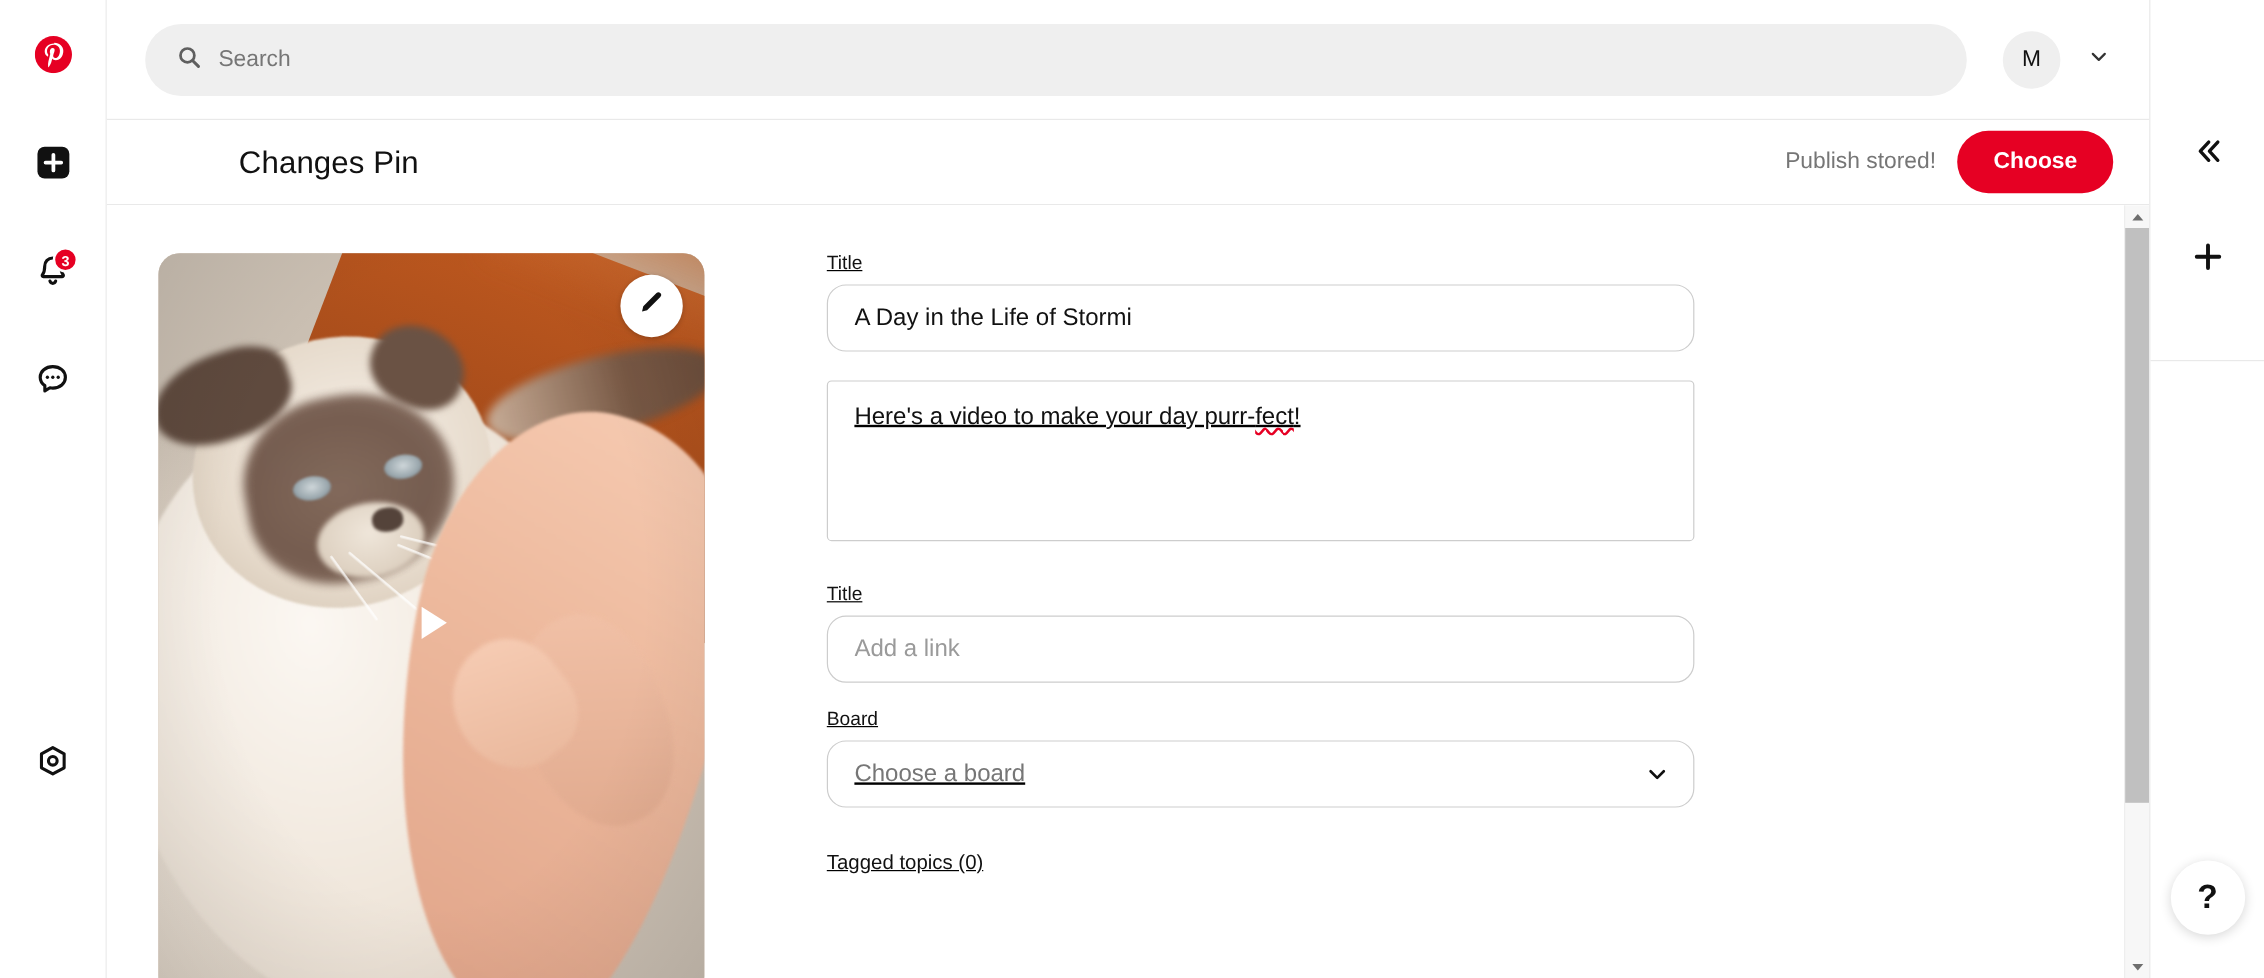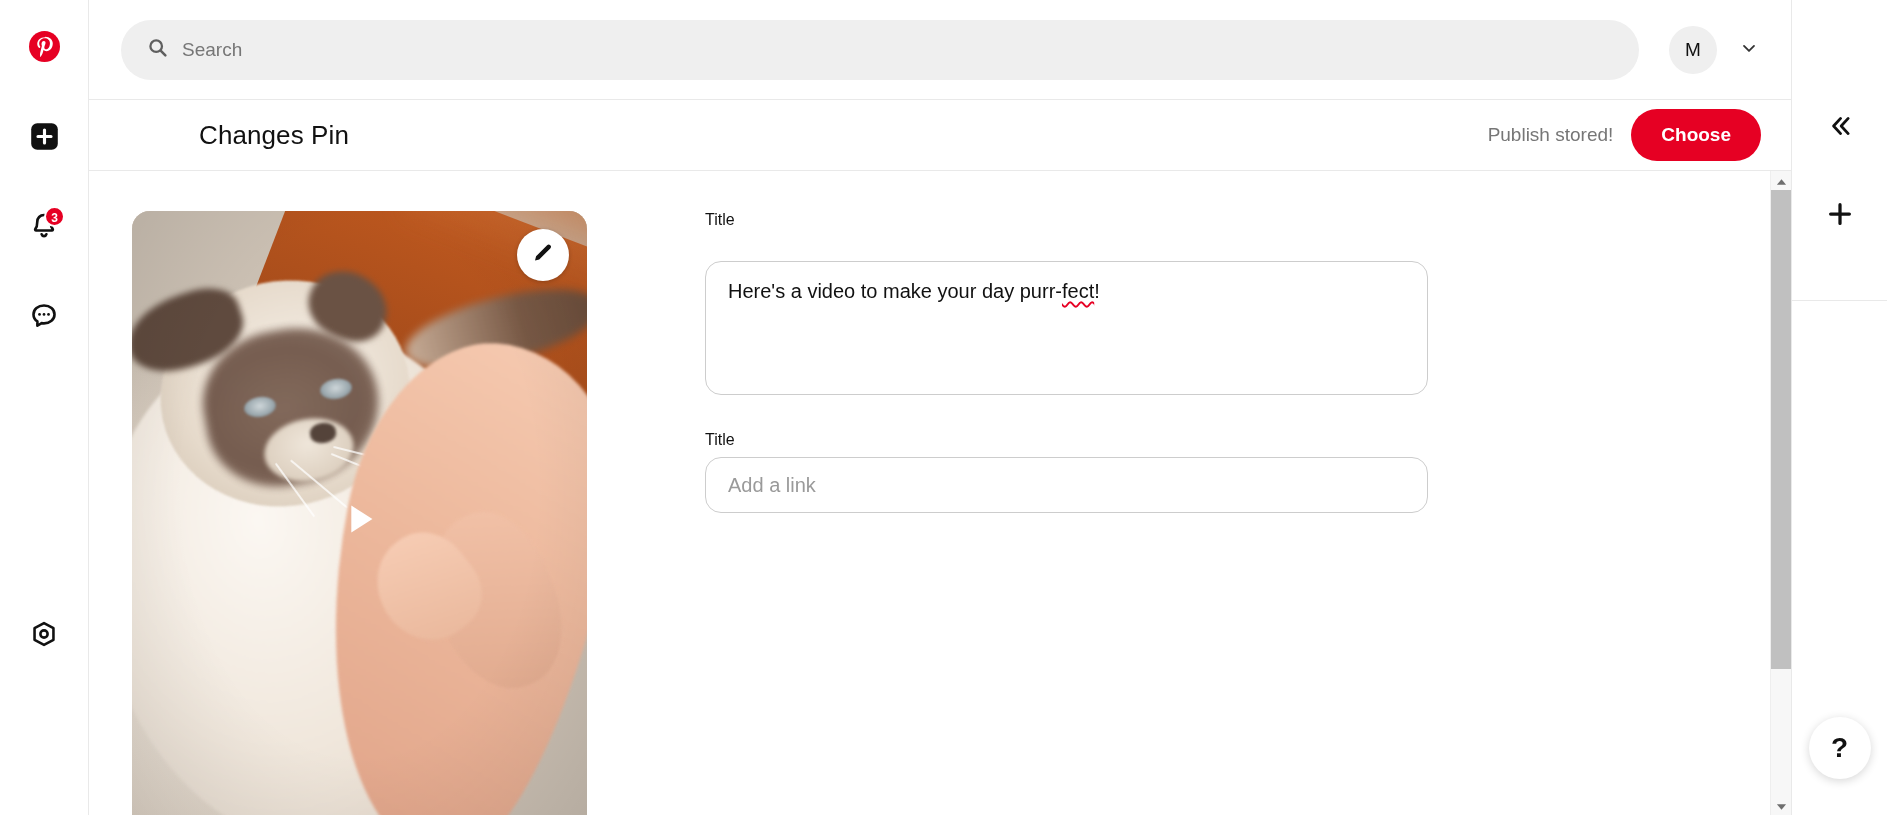--- a/index.html
+++ b/index.html
@@ -182,22 +182,23 @@
     flex: 1 1 auto;
     display: flex;
     overflow: hidden;
     position: relative;
     background: #ffffff;
   }
   .content-inner {
     flex: 1 1 auto;
     display: flex;
     padding: 40px 0 0 0;
-    gap: 16px;
+    gap: 0;
     min-width: 0;
+    text-decoration: underline;
   }
 
   
   .media-col {
     flex: 0 0 540px;
     display: flex;
     justify-content: center;
   }
   .media-card {
     width: 455px;
@@ -409,21 +410,21 @@
   }
   .text-input::placeholder { color: #9a9a9a; }
   .spell-err {
     text-decoration: underline wavy #e60023;
     text-underline-offset: 3px;
   }
   .desc-display {
     width: 723px;
     height: 134px;
     border: 1px solid #cdcdcd;
-    border-radius: 16px;
+    border-radius: 4px;
     padding: 16px 22px;
     font-size: 20px;
     color: #111111;
     background: #ffffff;
     cursor: text;
     line-height: 1.35;
   }
   .gap-title { height: 24px; }
   .gap-desc { height: 36px; }
   .gap-link { height: 22px; }
@@ -667,40 +668,55 @@
                 </svg>
               </span>
             </div>
           </div>
         </div>
 
         <div class="form-col">
 
           <div class="field">
             <label class="field-label">Title</label>
+            <input class="text-input" type="text" value="A Day in the Life of Stormi" style="">
           </div>
 
           <div class="gap-title"></div>
 
           <div class="field">
             <div class="desc-display"><span>Here's a video to make your day purr-</span><span class="spell-err">fect</span><span>!</span></div>
           </div>
 
           <div class="gap-desc"></div>
 
           <div class="field">
             <label class="field-label">Title</label>
             <input class="text-input" type="text" placeholder="Add a link" style="">
           </div>
 
           <div class="gap-link"></div>
 
+          <div class="field">
+            <label class="field-label">Board</label>
+            <div class="select-wrap">
+              <div class="select-box">
+                <span>Choose a board</span>
+              </div>
+              <span class="select-chev">
+                <svg width="22" height="22" viewBox="0 0 24 24" fill="none" aria-hidden="true">
+                  <path d="M6 9.5 12 15.5 18 9.5" stroke="#111111" stroke-width="2.4" stroke-linecap="round" stroke-linejoin="round"></path>
+                </svg>
+              </span>
+            </div>
+          </div>
 
           <div class="gap-board"></div>
 
+          <div class="tagged-topics">Tagged topics (0)</div>
         </div>
       </div>
 
       <div class="scrollbar">
         <div class="sb-arrow">
           <span>
             <svg width="11" height="8" viewBox="0 0 12 8" aria-hidden="true">
                 <path d="M6 1 11 7H1z" fill="#6e6e6e"></path>
               </svg>
           </span>

